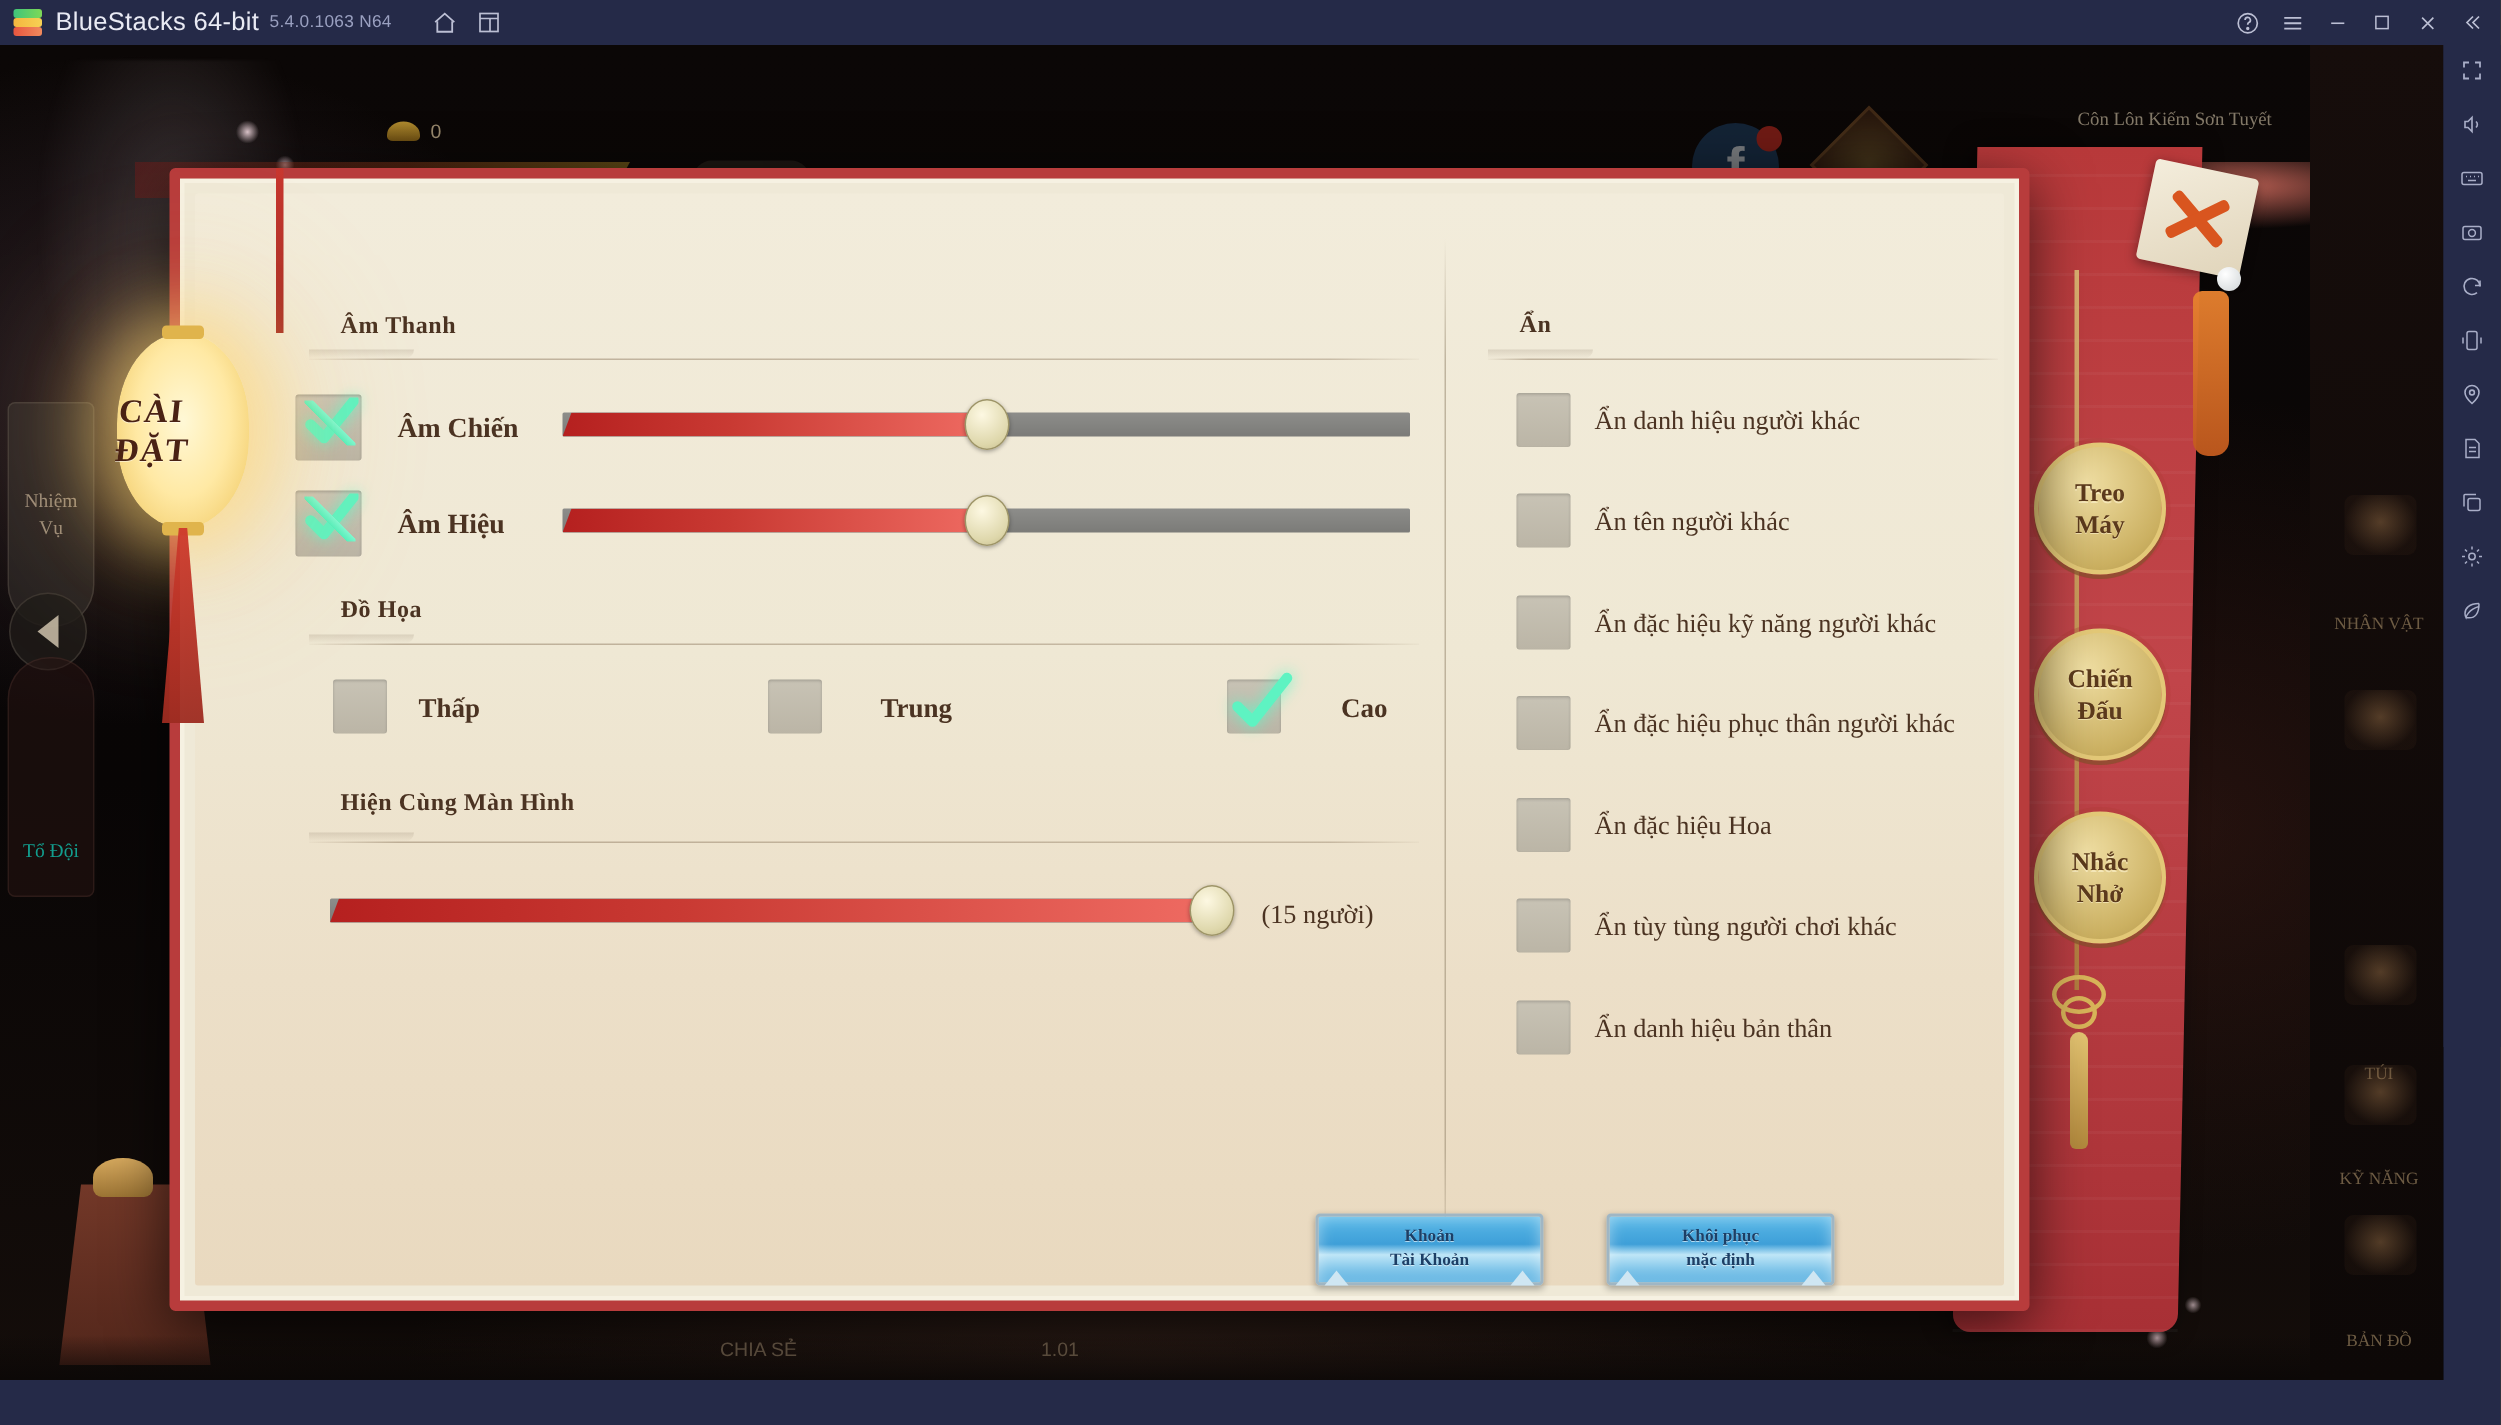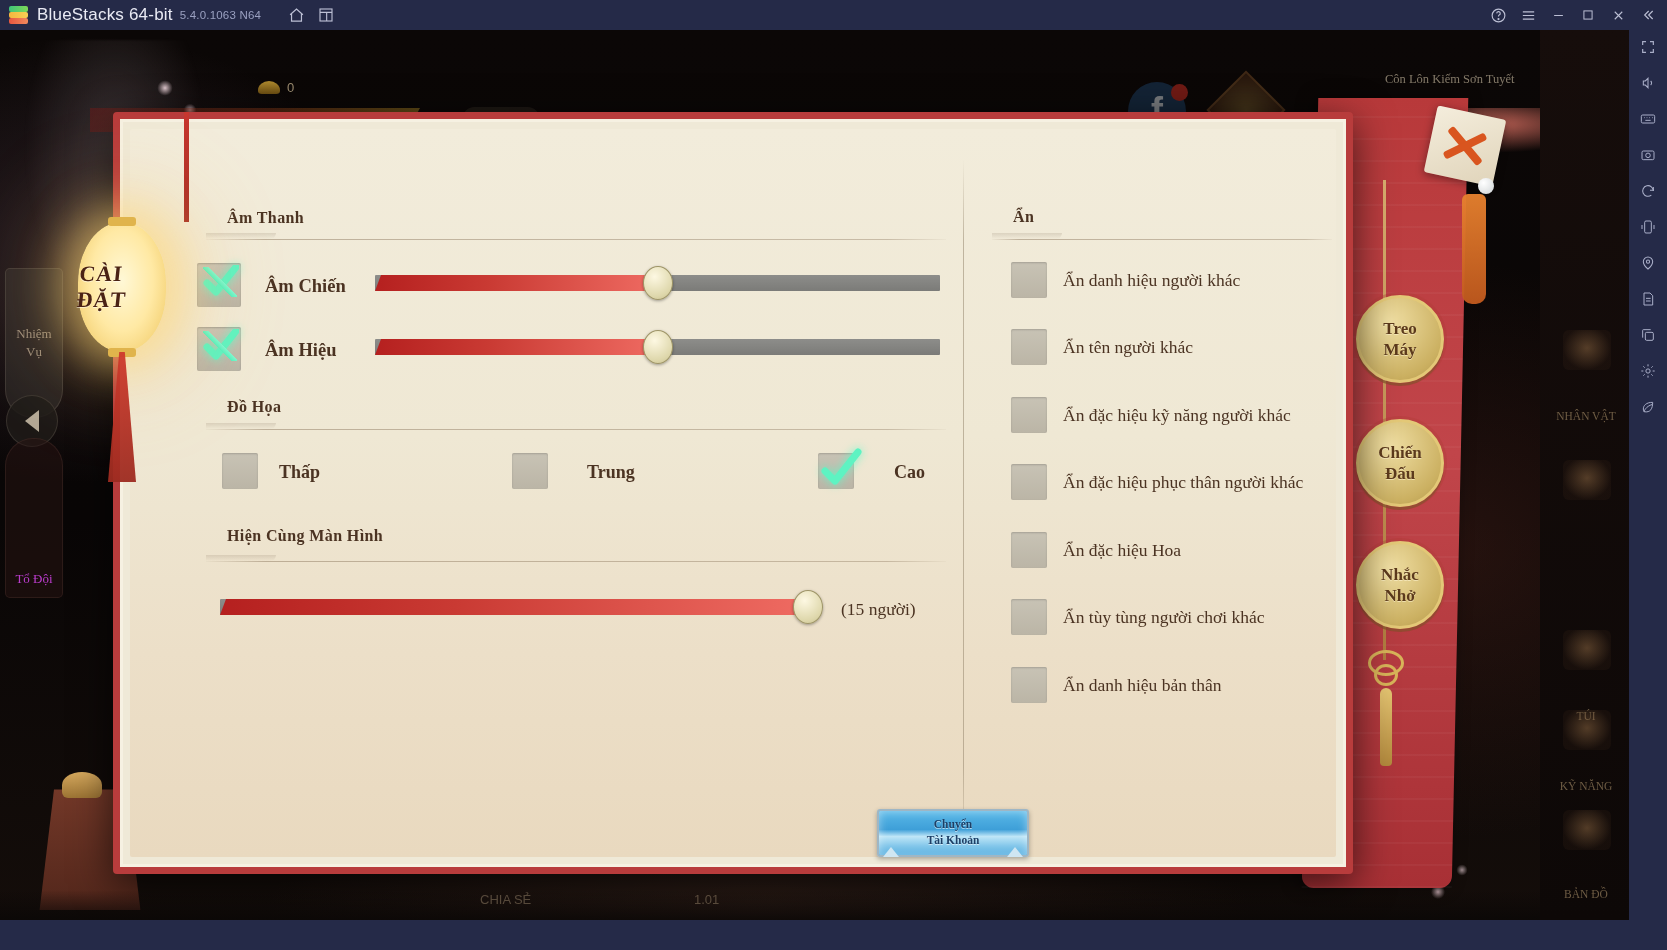--- a/index.html
+++ b/index.html
@@ -143,22 +143,22 @@
     display:flex; align-items:center; justify-content:center;
   }
   .back-chevron {
     width:0;height:0;border-top:11px solid transparent;border-bottom:11px solid transparent;
     border-right:14px solid #d9cdb6; opacity:.8;
   }
   #side-today {
     position:absolute; left:5px; top:408px; width:58px; height:160px;
     background: rgba(40,20,18,.6); border:1px solid rgba(120,80,70,.25);
     border-radius: 28px 28px 5px 5px;
-    display:flex; align-items:flex-end; justify-content:center; padding-bottom:10px;
-    color:#d946ef; font-size:13px; opacity:.85;
+    display:flex; align-items:flex-end; justify-content:center; padding-bottom:22px;
+    color:#14b8a6; font-size:13px; opacity:.85;
   }
 
   
   #banner {
     position:absolute; left:1310px; top:68px; width:150px; height:790px;
     background: linear-gradient(180deg,#b8393a 0%, #c1454a 45%, #a83035 100%);
     border-radius: 0 0 12px 12px;
     box-shadow: -4px 0 18px rgba(0,0,0,.45);
     transform: skewX(-1.2deg);
   }
@@ -633,22 +633,30 @@
       <div class="item-label" style="left:933px; top:411px;">Ẩn đặc hiệu Hoa</div>
 
       <div class="cb-sm" style="left:881px; top:470px;"></div>
       <div class="item-label" style="left:933px; top:478px;">Ẩn tùy tùng người chơi khác</div>
 
       <div class="cb-sm" style="left:881px; top:538px;"></div>
       <div class="item-label" style="left:933px; top:546px;">Ẩn danh hiệu bản thân</div>
 
       <div class="bluebtn" style="left:747px; top:680px;">
         <div class="lbl">
-          <span>Chuyển</span><br>
+          <span>Khoản</span><br>
           <span>Tài Khoản</span>
+        </div>
+        <span class="corner c-l"></span>
+        <span class="corner c-r"></span>
+      </div>
+      <div class="bluebtn" style="left:941px; top:680px;">
+        <div class="lbl">
+          <span>Khôi phục</span><br>
+          <span>mặc định</span>
         </div>
         <span class="corner c-l"></span>
         <span class="corner c-r"></span>
       </div>
     </div>
   </div>
 
   <div id="lantern-rope"></div>
   <div id="lantern">
     <div id="lantern-cap-top"></div>

